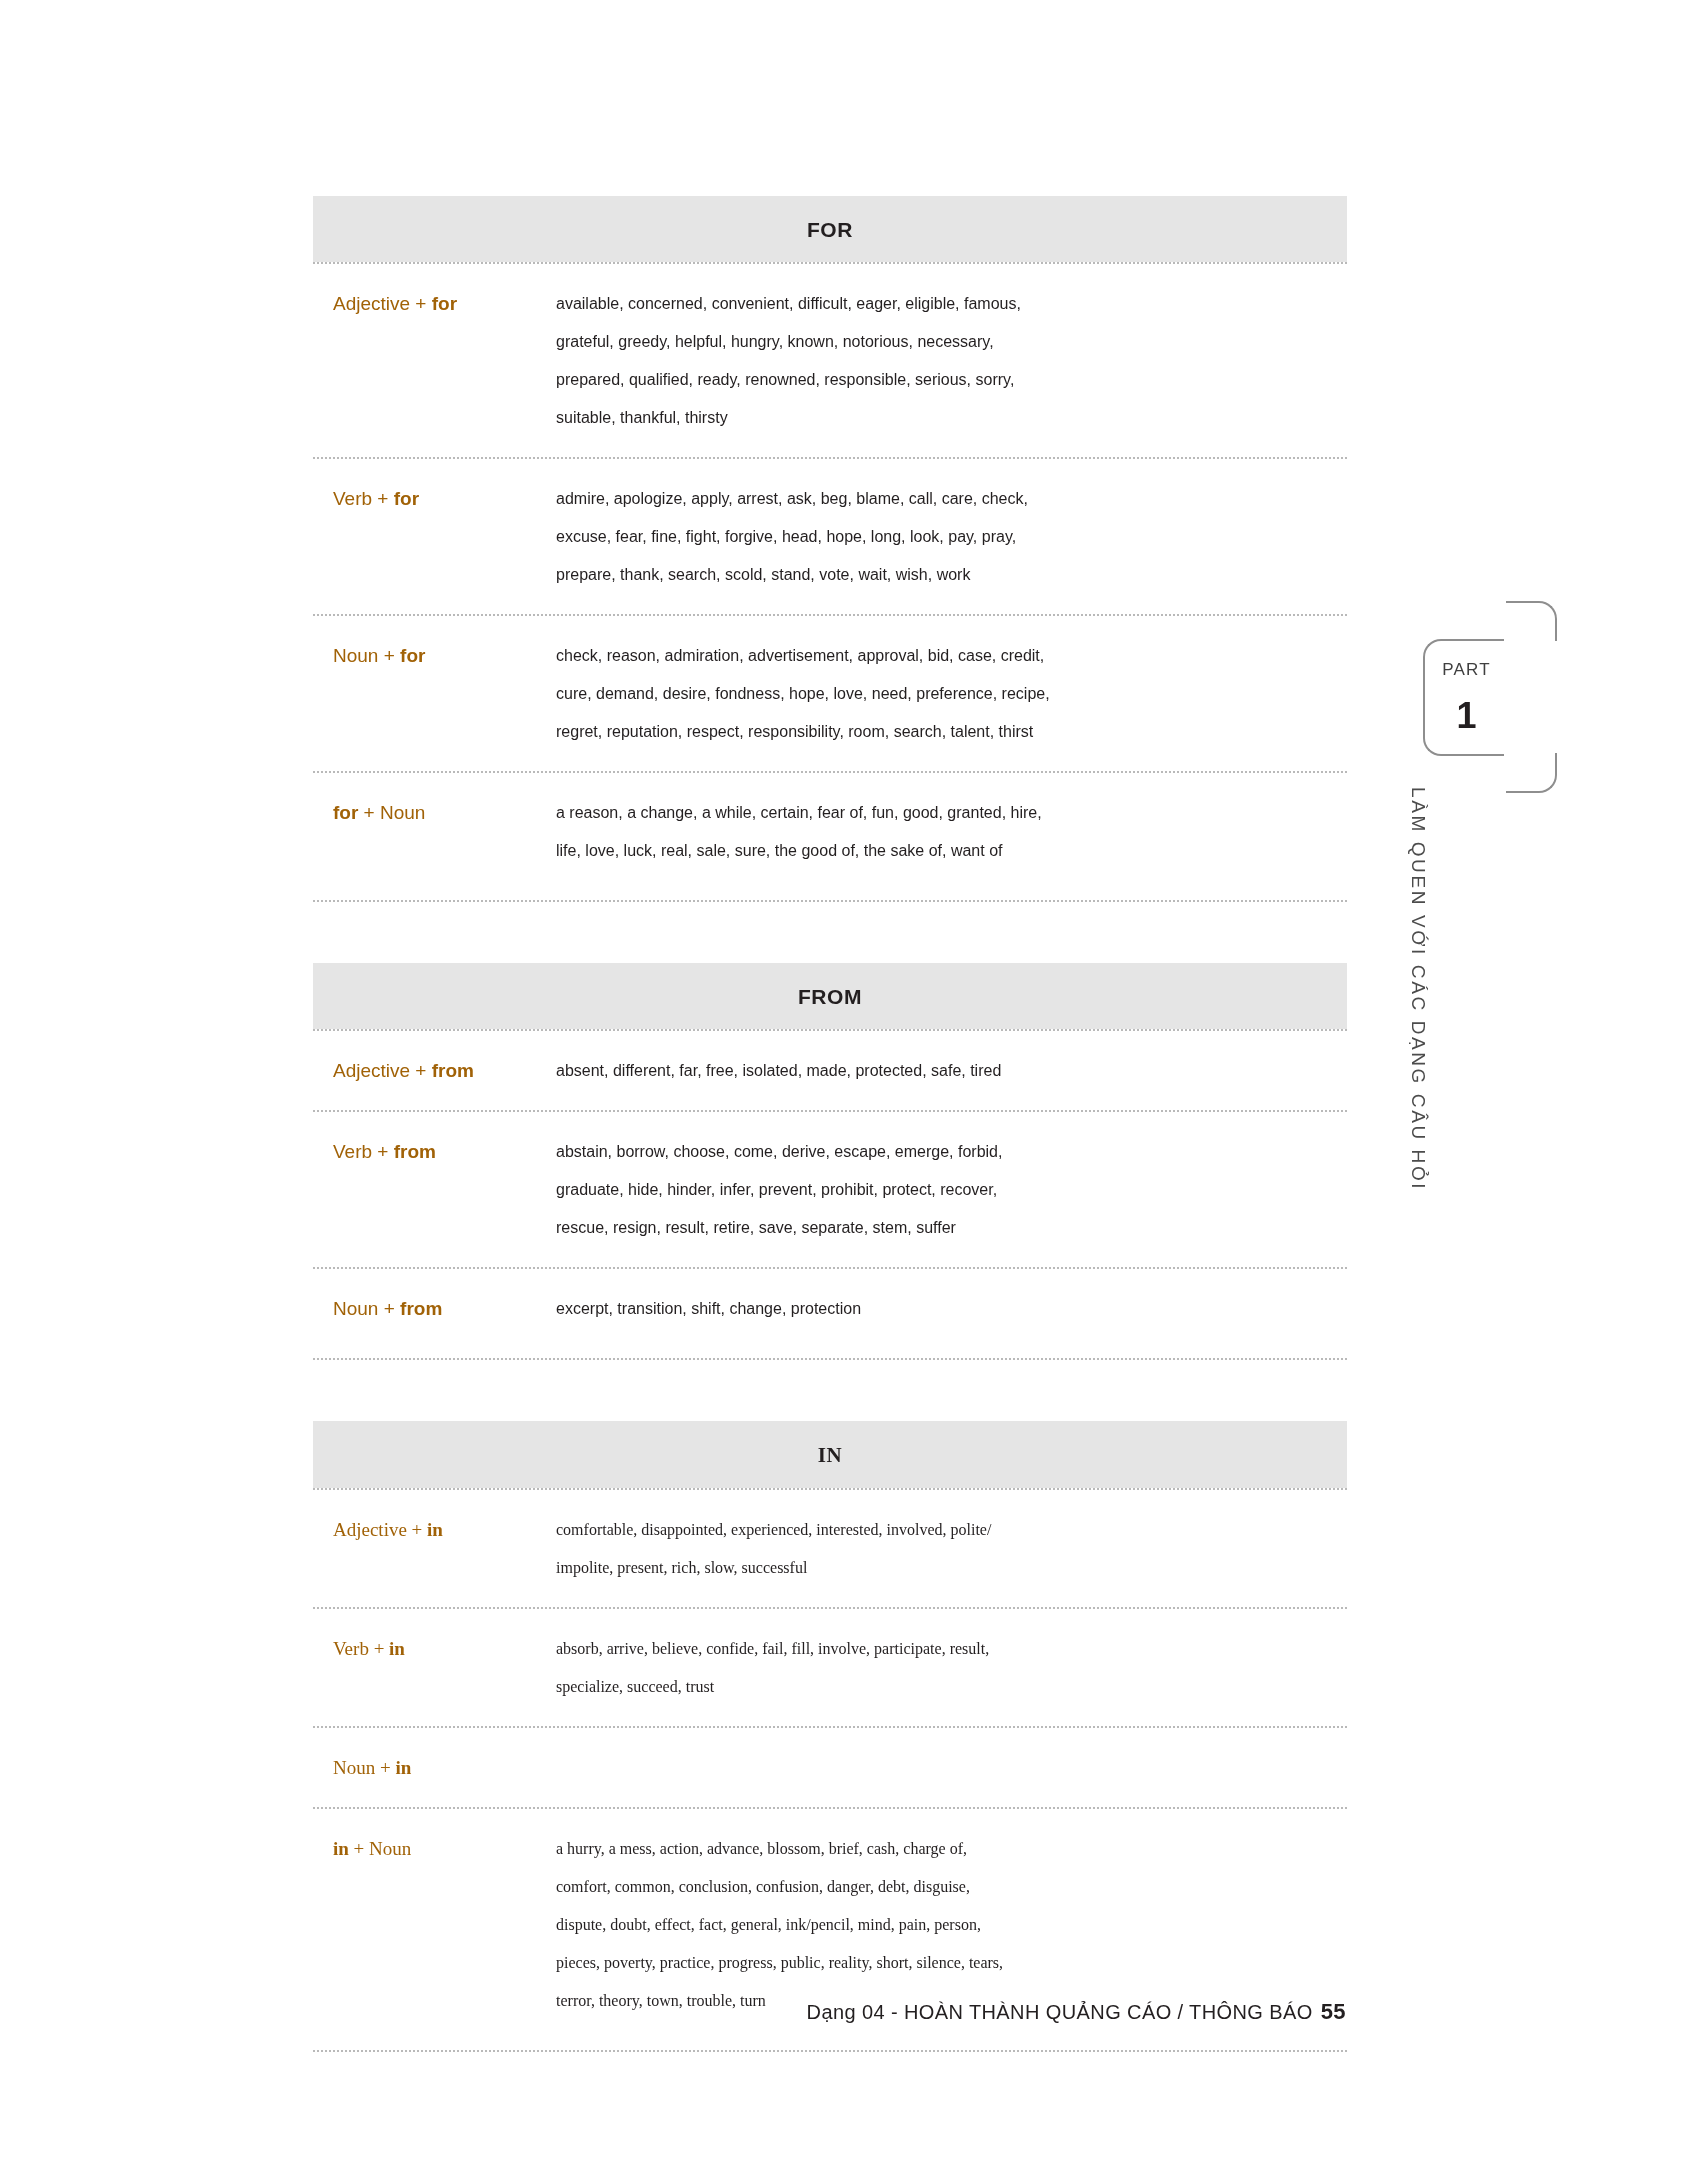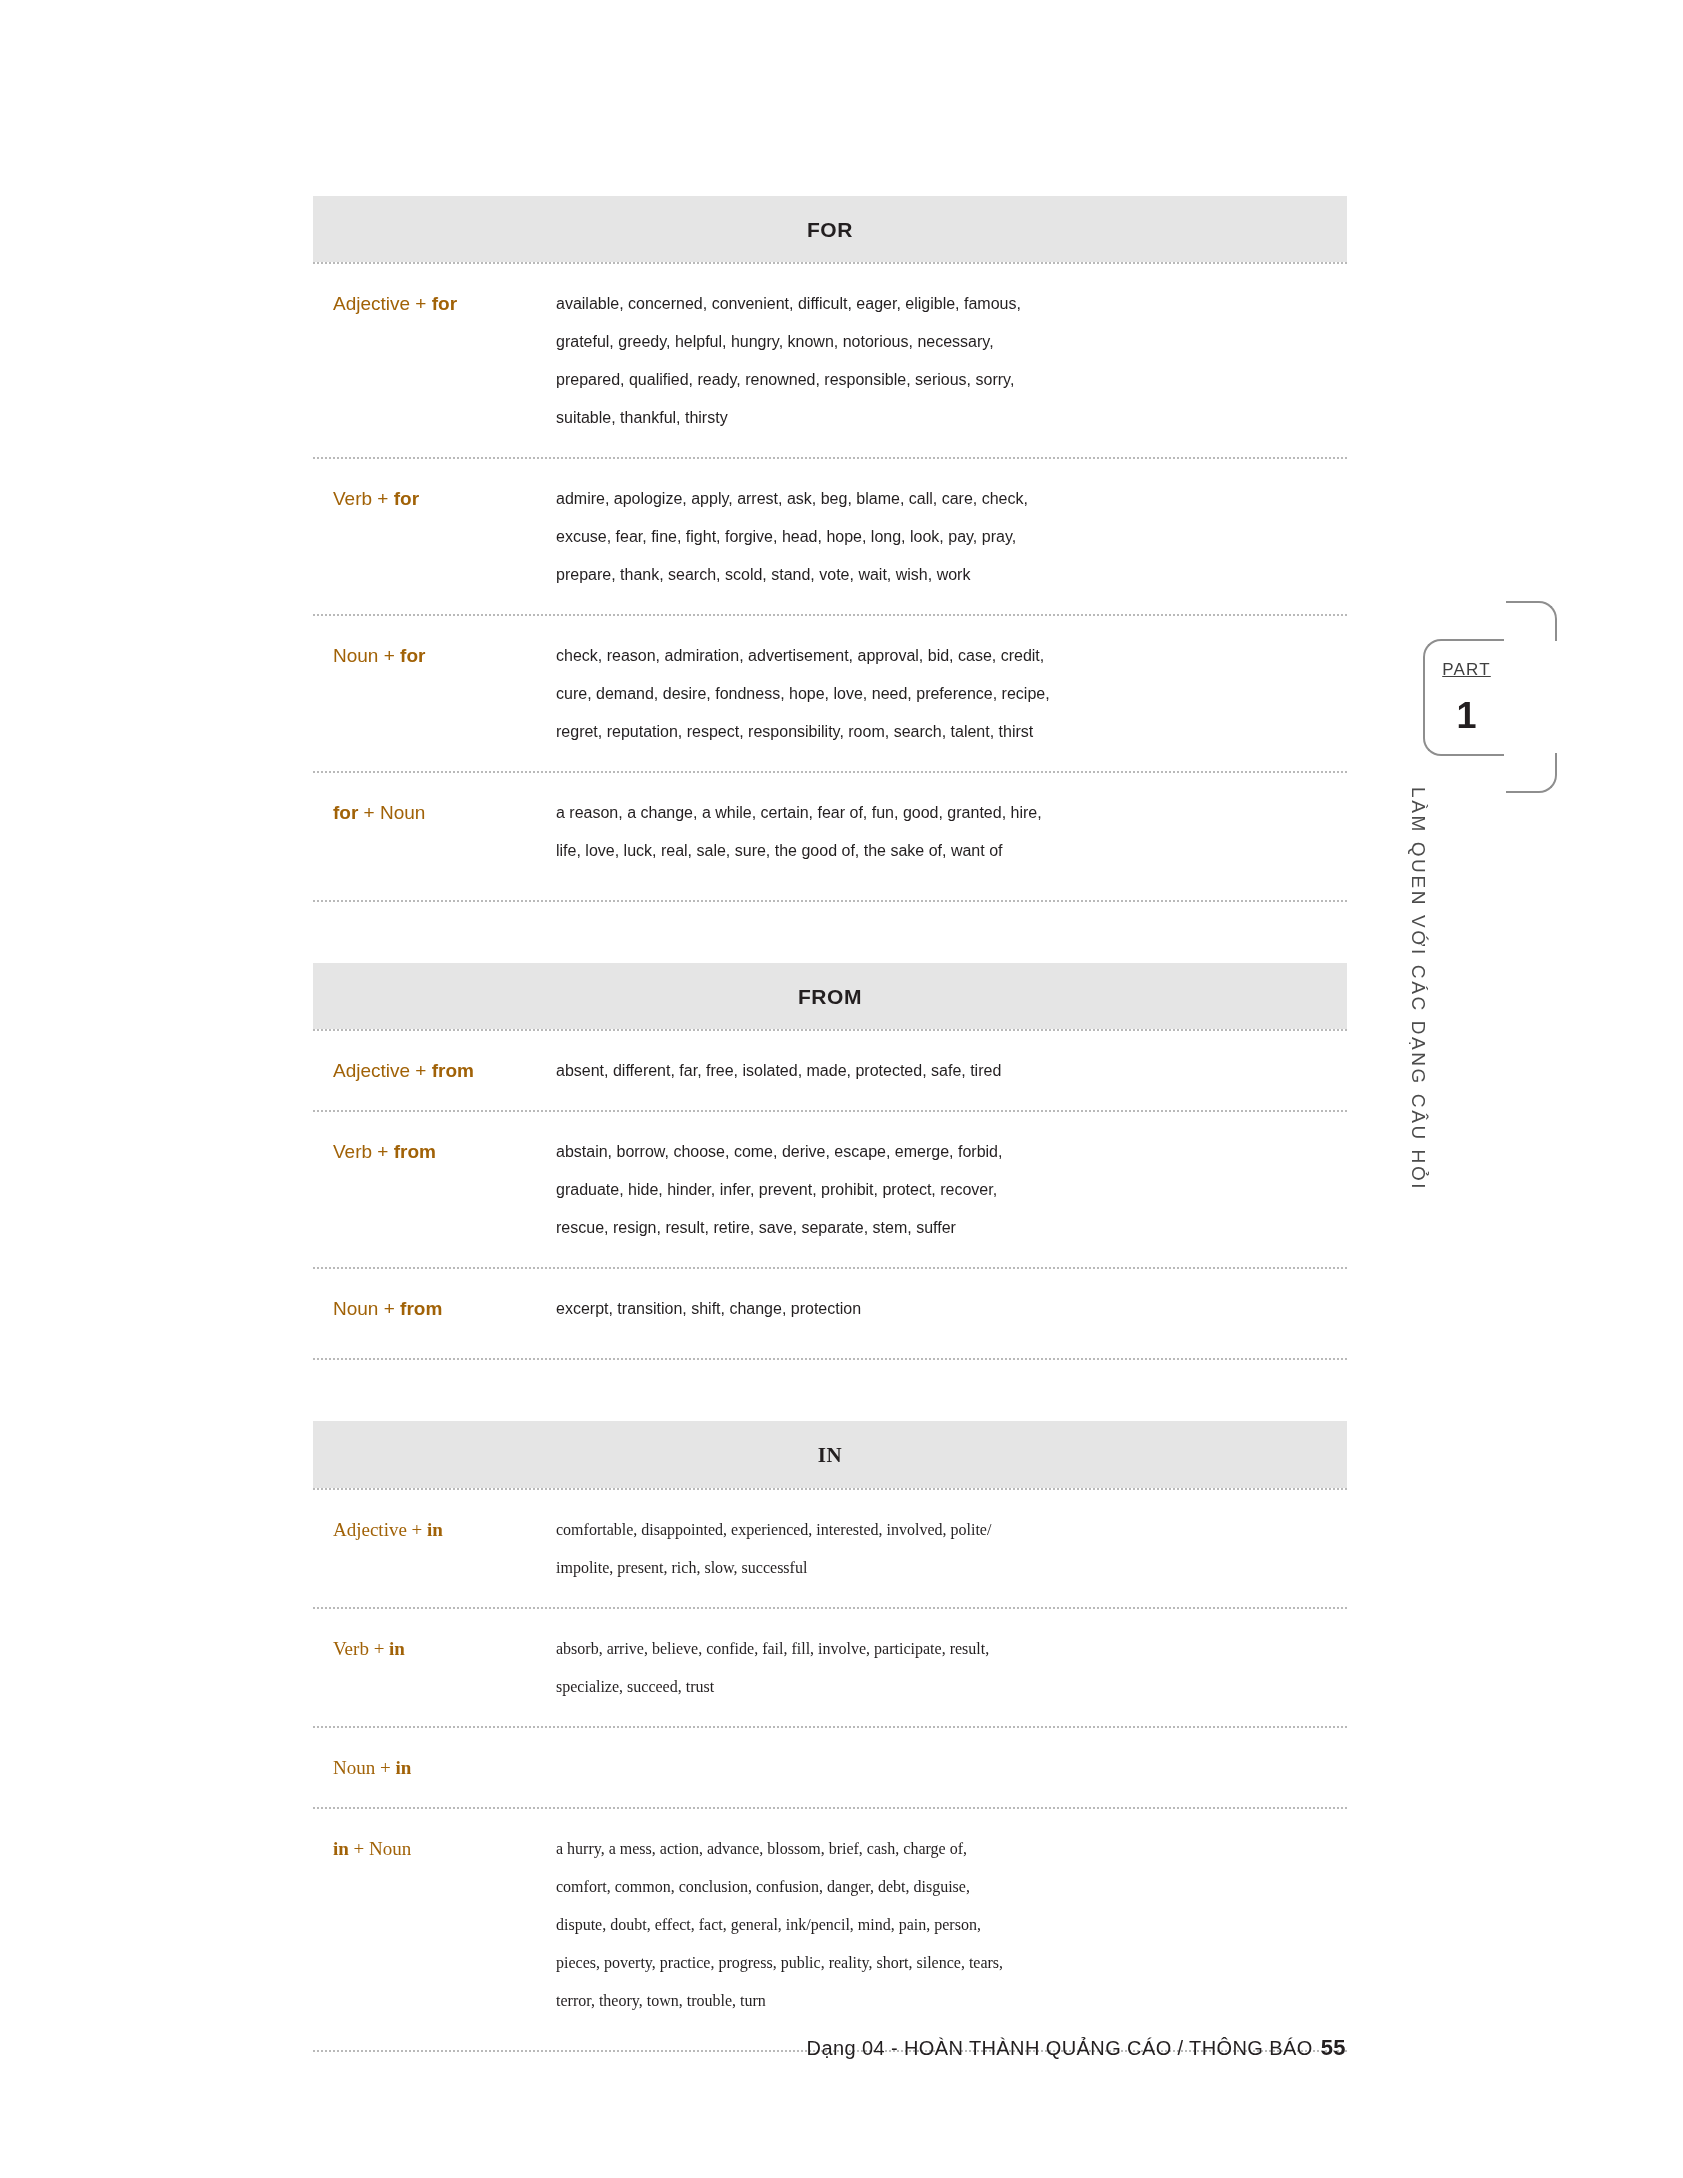--- a/index.html
+++ b/index.html
@@ -94,21 +94,20 @@
     align-items: center;
     justify-content: center;
     background: #ffffff;
   }
   .part-tab .part-word {
     font-size: 17px;
     letter-spacing: 1.2px;
     color: #3f3f3f;
     line-height: 1;
     margin-bottom: 20px;
-    text-decoration: underline;
   }
   .part-tab .part-num {
     font-size: 36px;
     font-weight: bold;
     color: #231f20;
     line-height: 1;
   }
   .tab-arm {
     position: absolute;
     width: 51px;
@@ -156,21 +155,20 @@
   
   .footer {
     position: absolute;
     left: 0;
     top: 1999px;
     width: 1346px;
     text-align: right;
     font-size: 20px;
     letter-spacing: 0.4px;
     color: #231f20;
-    margin-top: 36px;
   }
   .footer .pnum {
     font-weight: bold;
     font-size: 22px;
     margin-left: 8px;
   }
 </style>
 </head>
 <body>
 

